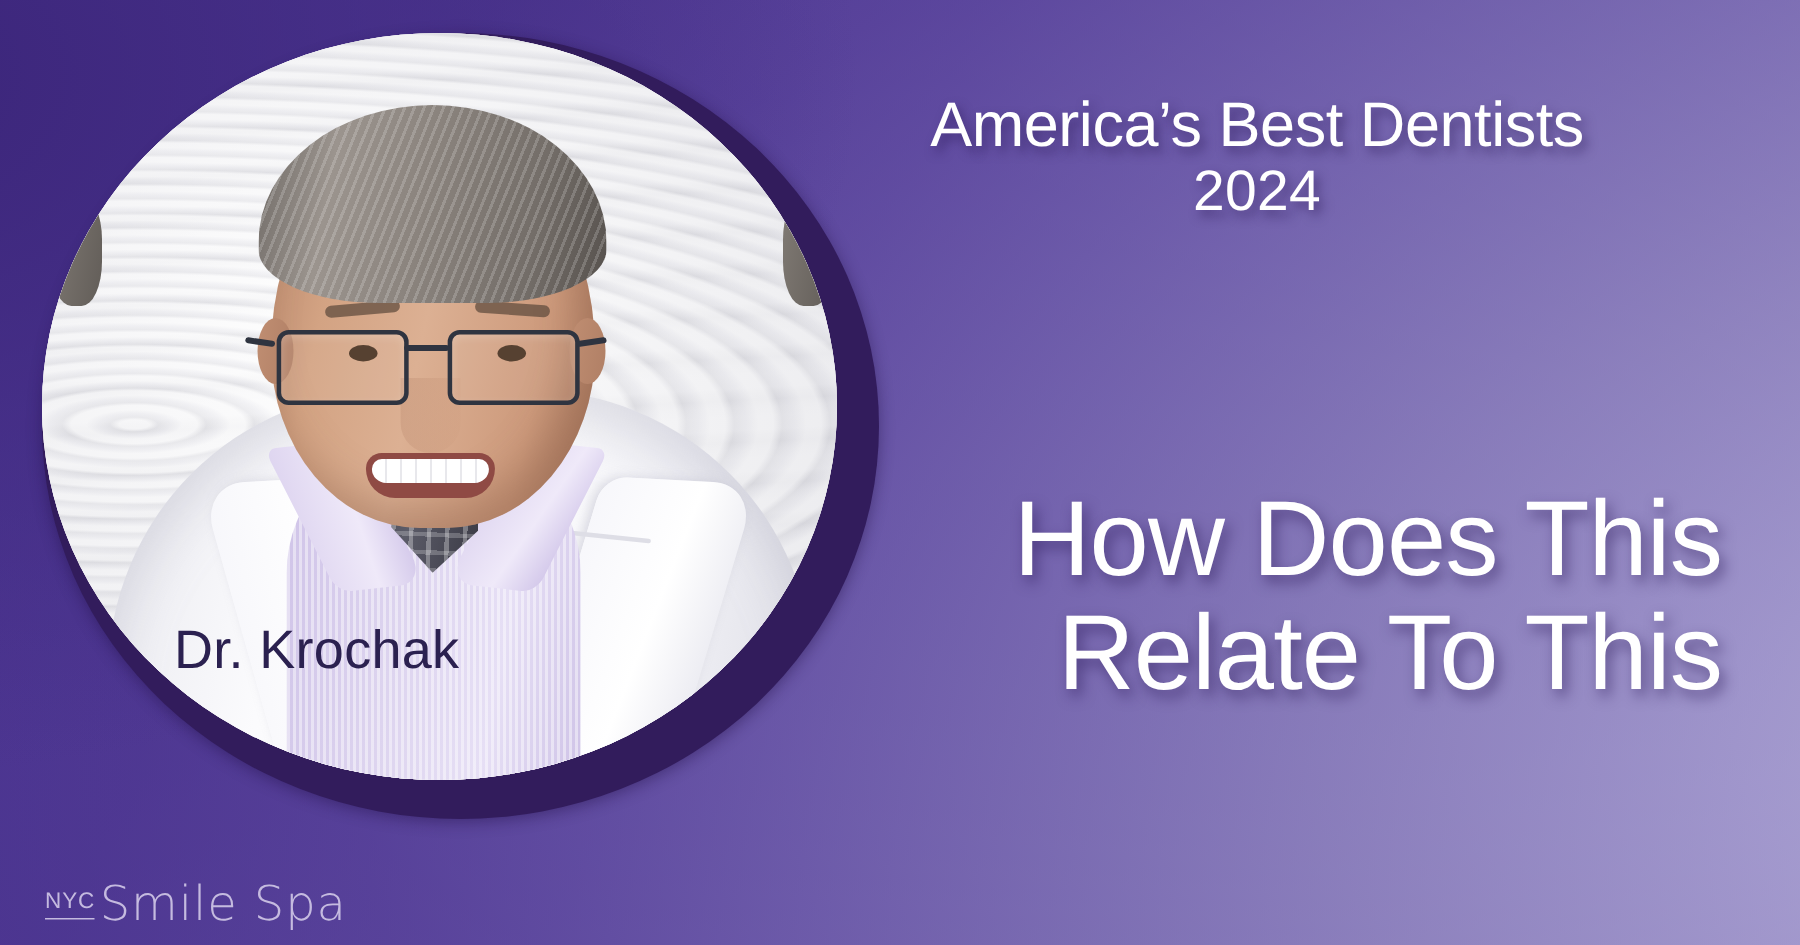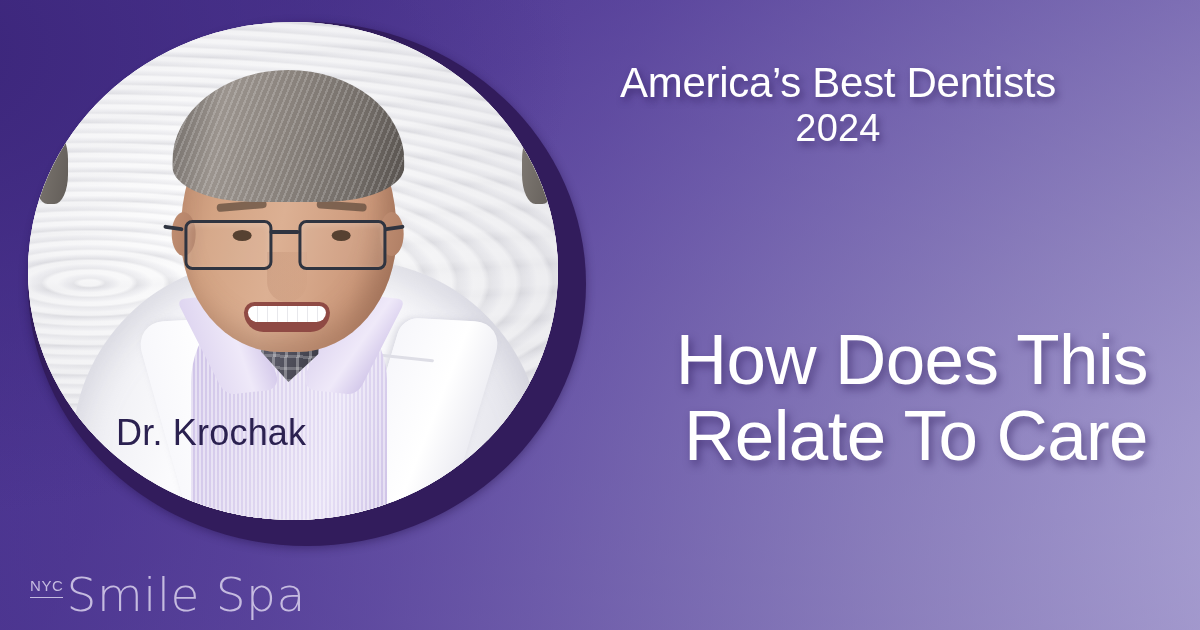--- a/index.html
+++ b/index.html
@@ -400,21 +400,21 @@
   .logo-nyc {
     font-size: 15px;
     letter-spacing: .6px;
     line-height: 1;
     padding-top: 6px;
     border-bottom: 1.6px solid #cfc6e6;
     padding-bottom: 4px;
     margin-right: 3px;
   }
   .logo-name {
-    font-size: 47px;
+    font-size: 32px;
     line-height: .98;
     font-weight: 300;
     letter-spacing: .6px;
     font-family: "DejaVu Sans", sans-serif;
   }
 </style>
 </head>
 <body>
 
 <div id="stage">
@@ -471,21 +471,21 @@
     </div>
   </div>
 
   <div class="award">
     <div class="award-line1">America’s Best Dentists</div>
     <div class="award-line2">2024</div>
   </div>
 
   <div class="headline">
     <div>How Does This</div>
-    <div>Relate To Care</div>
+    <div>Relate To This</div>
   </div>
 
   <div class="logo">
     <span class="logo-nyc">NYC</span>
     <span class="logo-name">Smile Spa</span>
   </div>
 
 </div>
 
 </body></html>

